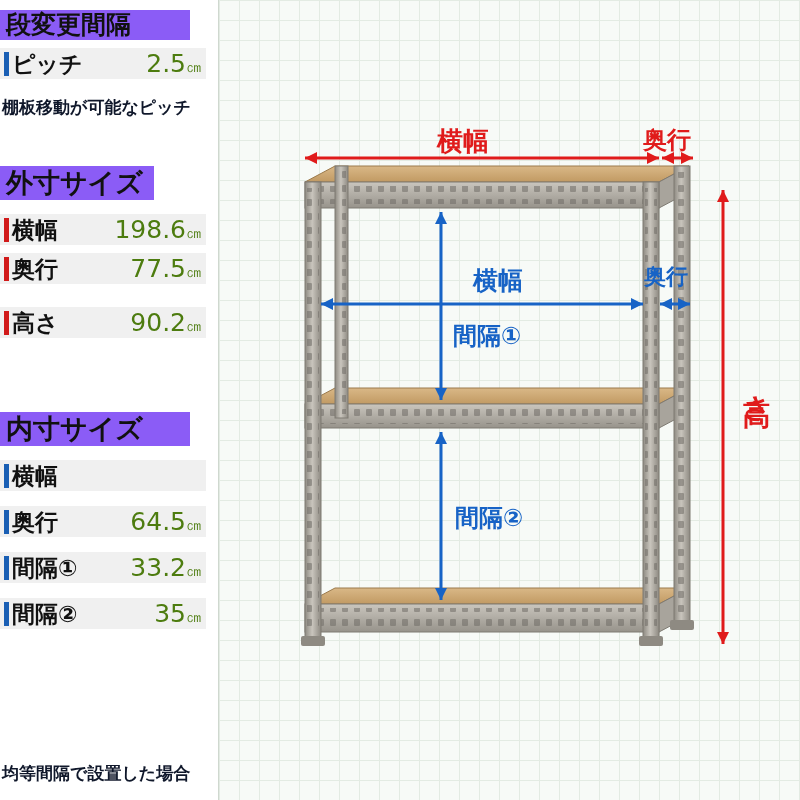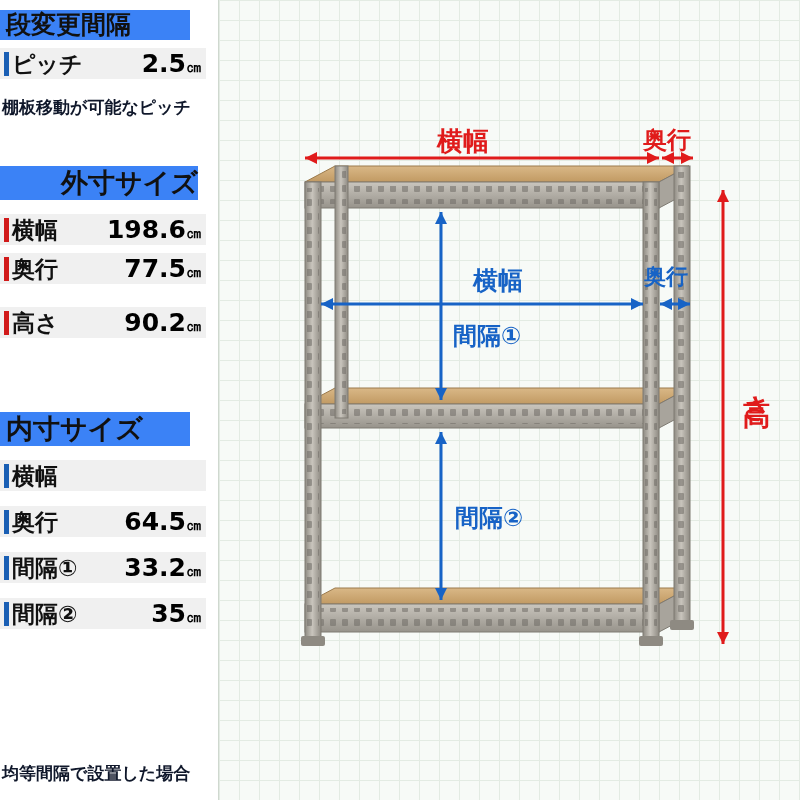--- a/index.html
+++ b/index.html
@@ -13,46 +13,46 @@
 
   
   .specs {
     position:absolute; left:0; top:0; width:218px; height:800px;
     background:#ffffff;
   }
   .sec-title {
     position:absolute; left:0;
     height:30px; line-height:30px;
     font-weight:bold; color:#111;
-    background:#3b82f6;
+    background:#8b5cf6;
     padding-left:6px;
     white-space:nowrap;
   }
   .sec-title.t1 { top:10px;  width:190px; font-size:25px; }
-  .sec-title.t2 { top:166px; width:198px; font-size:27px; height:34px; line-height:34px;text-align:right;}
+  .sec-title.t2 { top:166px; width:154px; font-size:27px; height:34px; line-height:34px;}
   .sec-title.t3 { top:412px; width:190px; font-size:27px; height:34px; line-height:34px;}
 
   .row {
     position:absolute; left:0; width:206px; height:32px;
     background:#f0f0f0;
     border-bottom:1px solid #ffffff;
   }
   .row .tick {
     position:absolute; left:4px; top:4px; width:5px; height:24px;
     background:#1a5fb4;
   }
   .row .tick.red { background:#d11a1a; }
   .row .lbl {
     position:absolute; left:12px; top:0; height:32px; line-height:32px;
     font-size:23px; font-weight:bold; color:#111;
     white-space:nowrap;
   }
   .row .val {
     position:absolute; right:4px; top:0; height:32px; line-height:32px;
-    font-size:25px; font-weight:bold; color:#000000;
+    font-size:25px; font-weight:normal; color:#4d7c0f;
     white-space:nowrap;
   }
   .row .val .u { font-size:16px; }
 
   .note {
     position:absolute; left:2px; font-size:17px; font-weight:bold; color:#0f172a;
     white-space:nowrap;
   }
   .note.n1 { top:96px; }
   .note.n2 { top:762px; }

